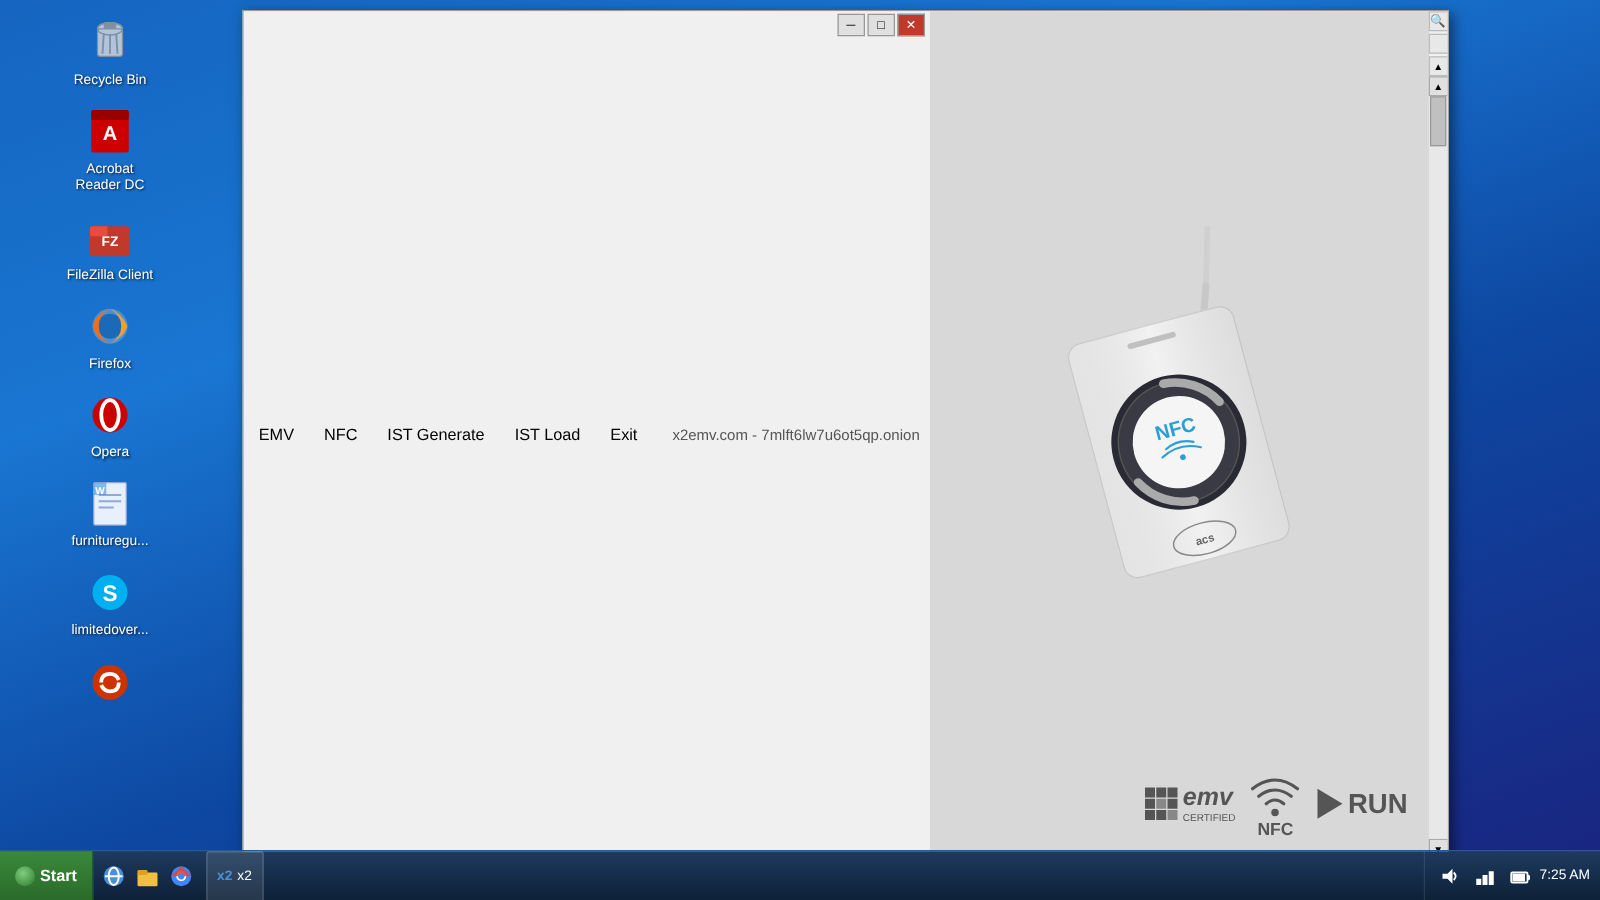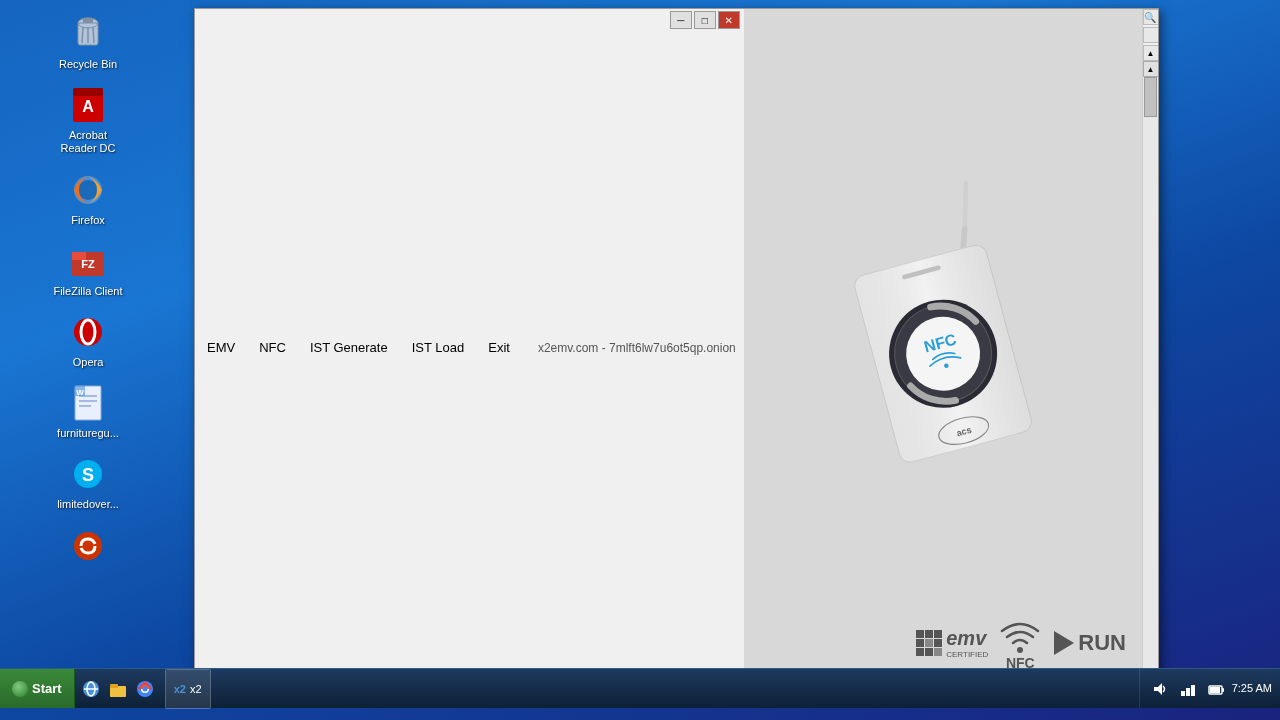--- a/index.html
+++ b/index.html
@@ -16,21 +16,21 @@
     .desktop {
       width: 100%;
       height: 100%;
       background: linear-gradient(160deg, #1565c0 0%, #1976d2 30%, #0d47a1 60%, #1a237e 100%);
       position: relative;
     }
 
     
     .taskbar {
       position: absolute;
-      bottom: 12px;
+      bottom: 0;
       left: 0;
       width: 100%;
       height: 40px;
       background: linear-gradient(to bottom, #1e3a5f, #0d2137);
       display: flex;
       align-items: center;
       z-index: 100;
       border-top: 1px solid #2a5a8a;
     }
 
@@ -356,38 +356,38 @@
           <text x="19" y="26" font-size="16" font-weight="bold" fill="white" text-anchor="middle">A</text>
           <rect x="4" y="2" width="30" height="8" rx="2" fill="#990000"></rect>
         </svg>
       </div>
       <span class="icon-label">Acrobat Reader DC</span>
     </div>
 
     <div class="desktop-icon">
       <div class="icon-img">
         <svg width="38" height="38" viewBox="0 0 38 38">
+          <rect x="3" y="10" width="32" height="24" rx="2" fill="#c0392b"></rect>
+          <rect x="3" y="10" width="14" height="8" rx="1" fill="#e74c3c"></rect>
+          <text x="19" y="26" font-size="11" font-weight="bold" fill="white" text-anchor="middle">FZ</text>
+        </svg>
+      </div>
+      <span class="icon-label">FileZilla Client</span>
+    </div>
+
+    <div class="desktop-icon">
+      <div class="icon-img">
+        <svg width="38" height="38" viewBox="0 0 38 38">
           <circle cx="19" cy="19" r="14" fill="#4a90d9"></circle>
           <circle cx="19" cy="19" r="10" fill="#1a6ab9"></circle>
           <path d="M5 19 Q8 8 19 5 Q10 10 10 19 Q10 28 19 33 Q8 30 5 19Z" fill="#e87020"></path>
           <path d="M19 5 Q28 8 33 19 Q30 28 19 33 Q28 28 28 19 Q28 10 19 5Z" fill="#f0a030"></path>
         </svg>
       </div>
       <span class="icon-label">Firefox</span>
-    </div>
-
-    <div class="desktop-icon">
-      <div class="icon-img">
-        <svg width="38" height="38" viewBox="0 0 38 38">
-          <rect x="3" y="10" width="32" height="24" rx="2" fill="#c0392b"></rect>
-          <rect x="3" y="10" width="14" height="8" rx="1" fill="#e74c3c"></rect>
-          <text x="19" y="26" font-size="11" font-weight="bold" fill="white" text-anchor="middle">FZ</text>
-        </svg>
-      </div>
-      <span class="icon-label">FileZilla Client</span>
     </div>
 
 
 
     <div class="desktop-icon">
       <div class="icon-img">
         <svg width="38" height="38" viewBox="0 0 38 38">
           <circle cx="19" cy="19" r="14" fill="#cc0000"></circle>
           <ellipse cx="19" cy="19" rx="7" ry="12" fill="none" stroke="white" stroke-width="3"></ellipse>
         </svg>

